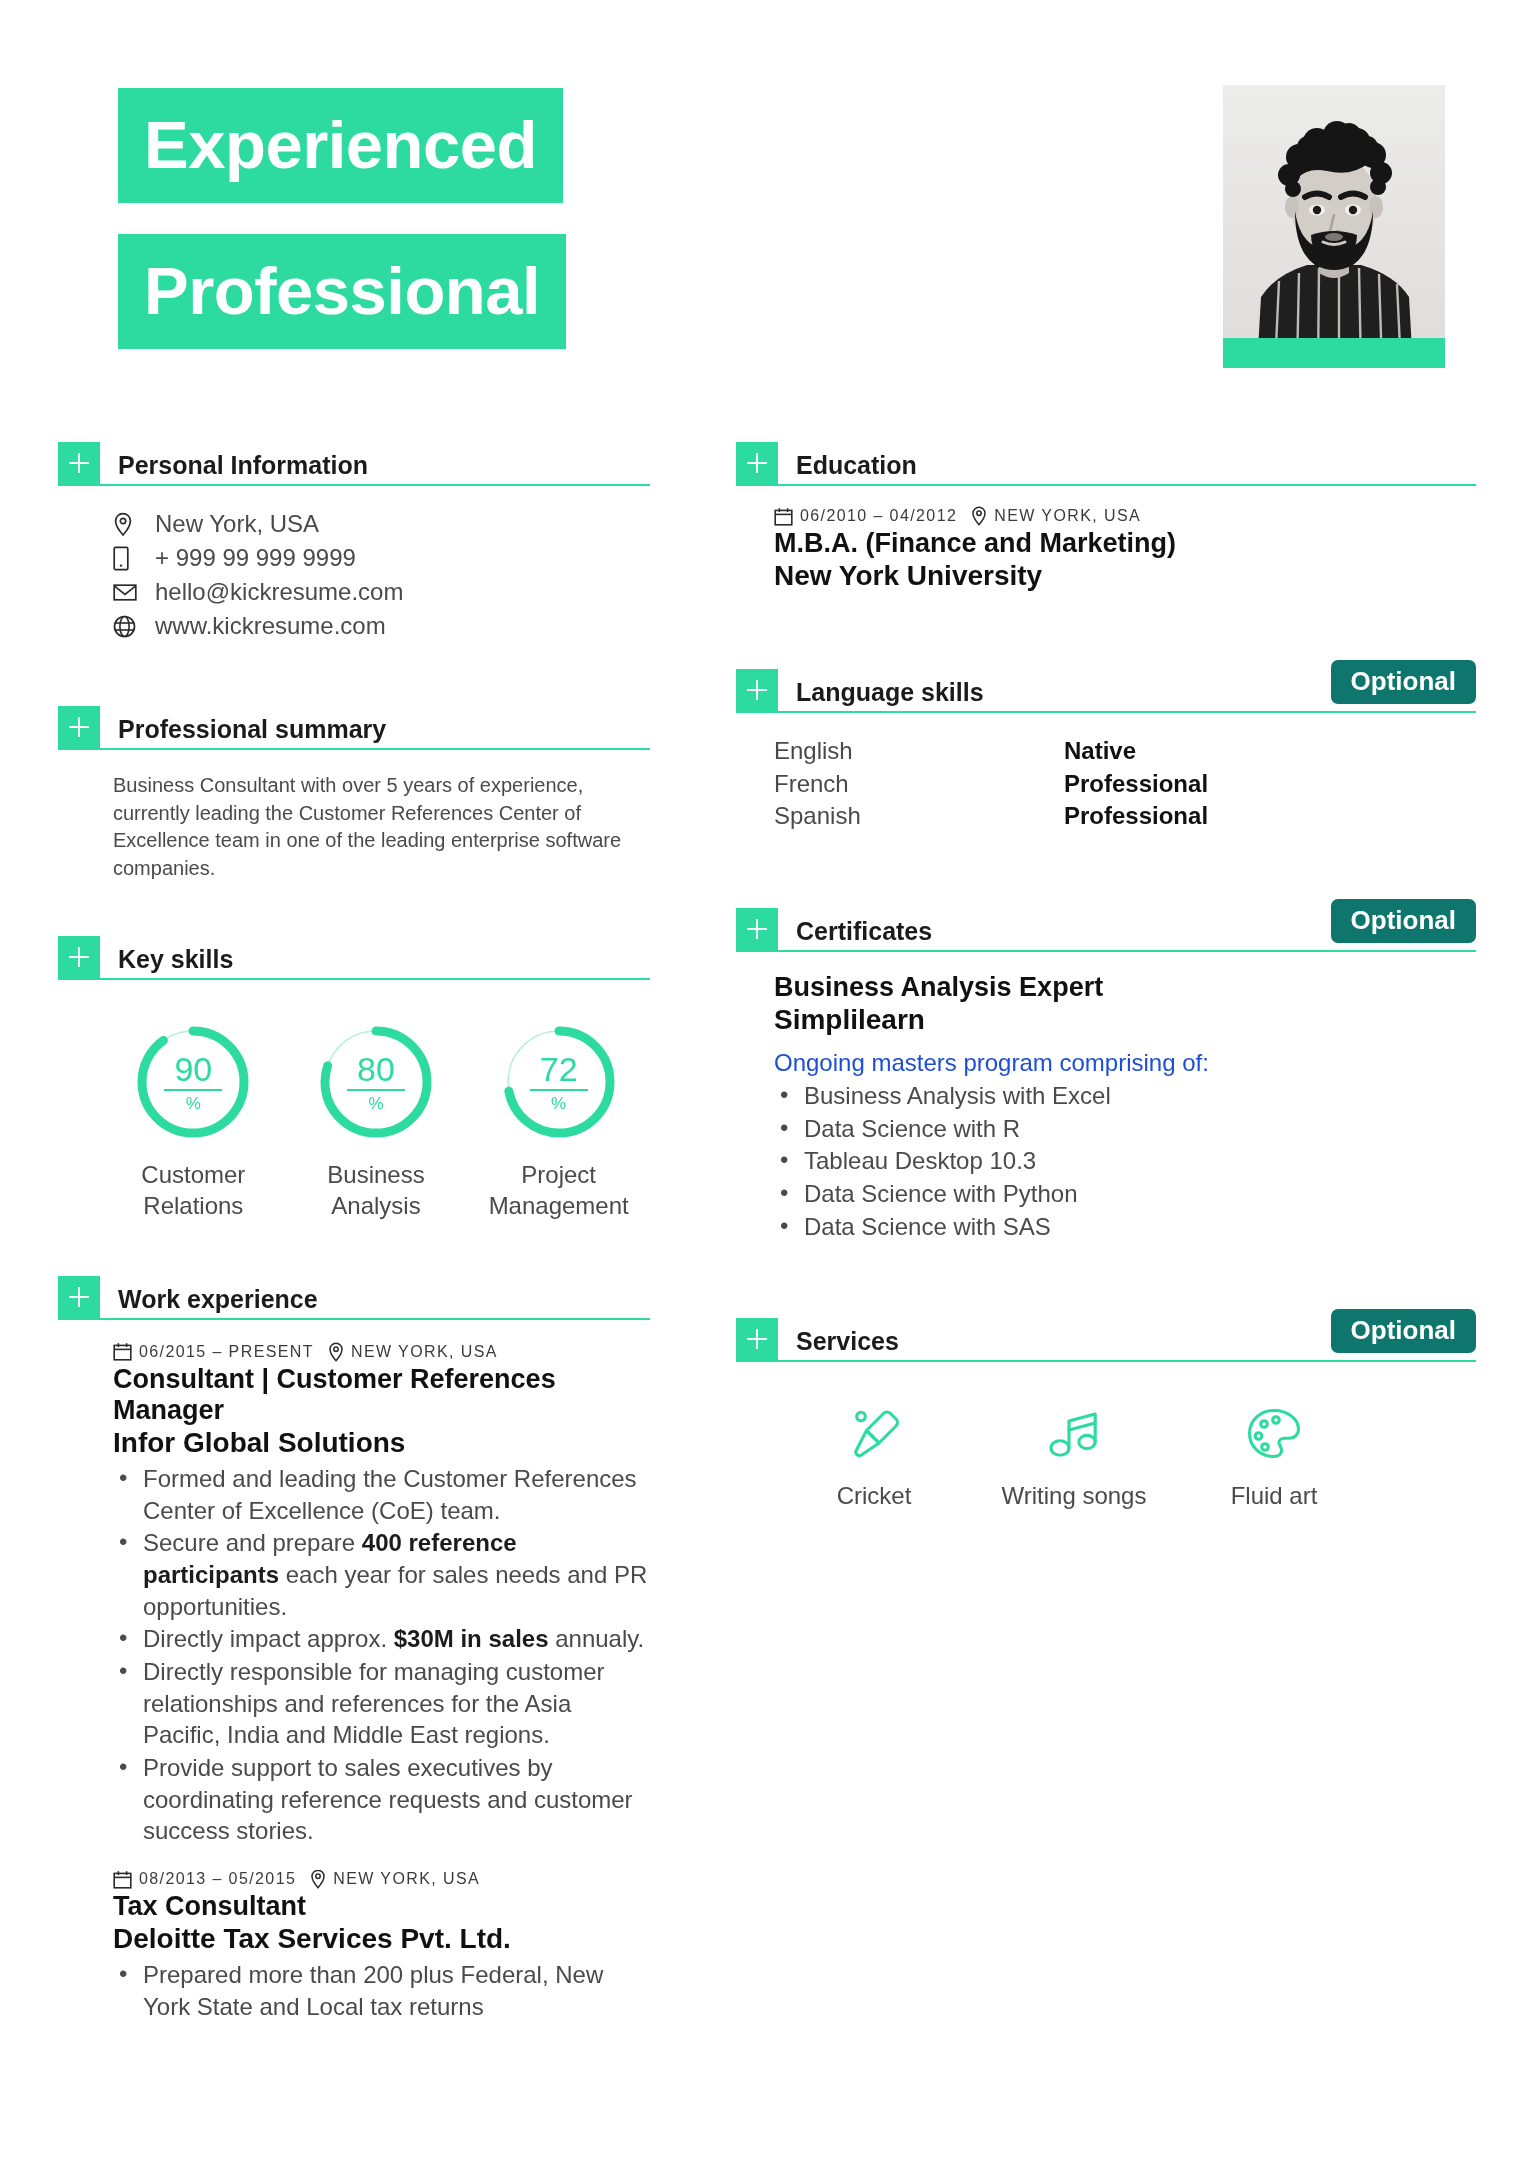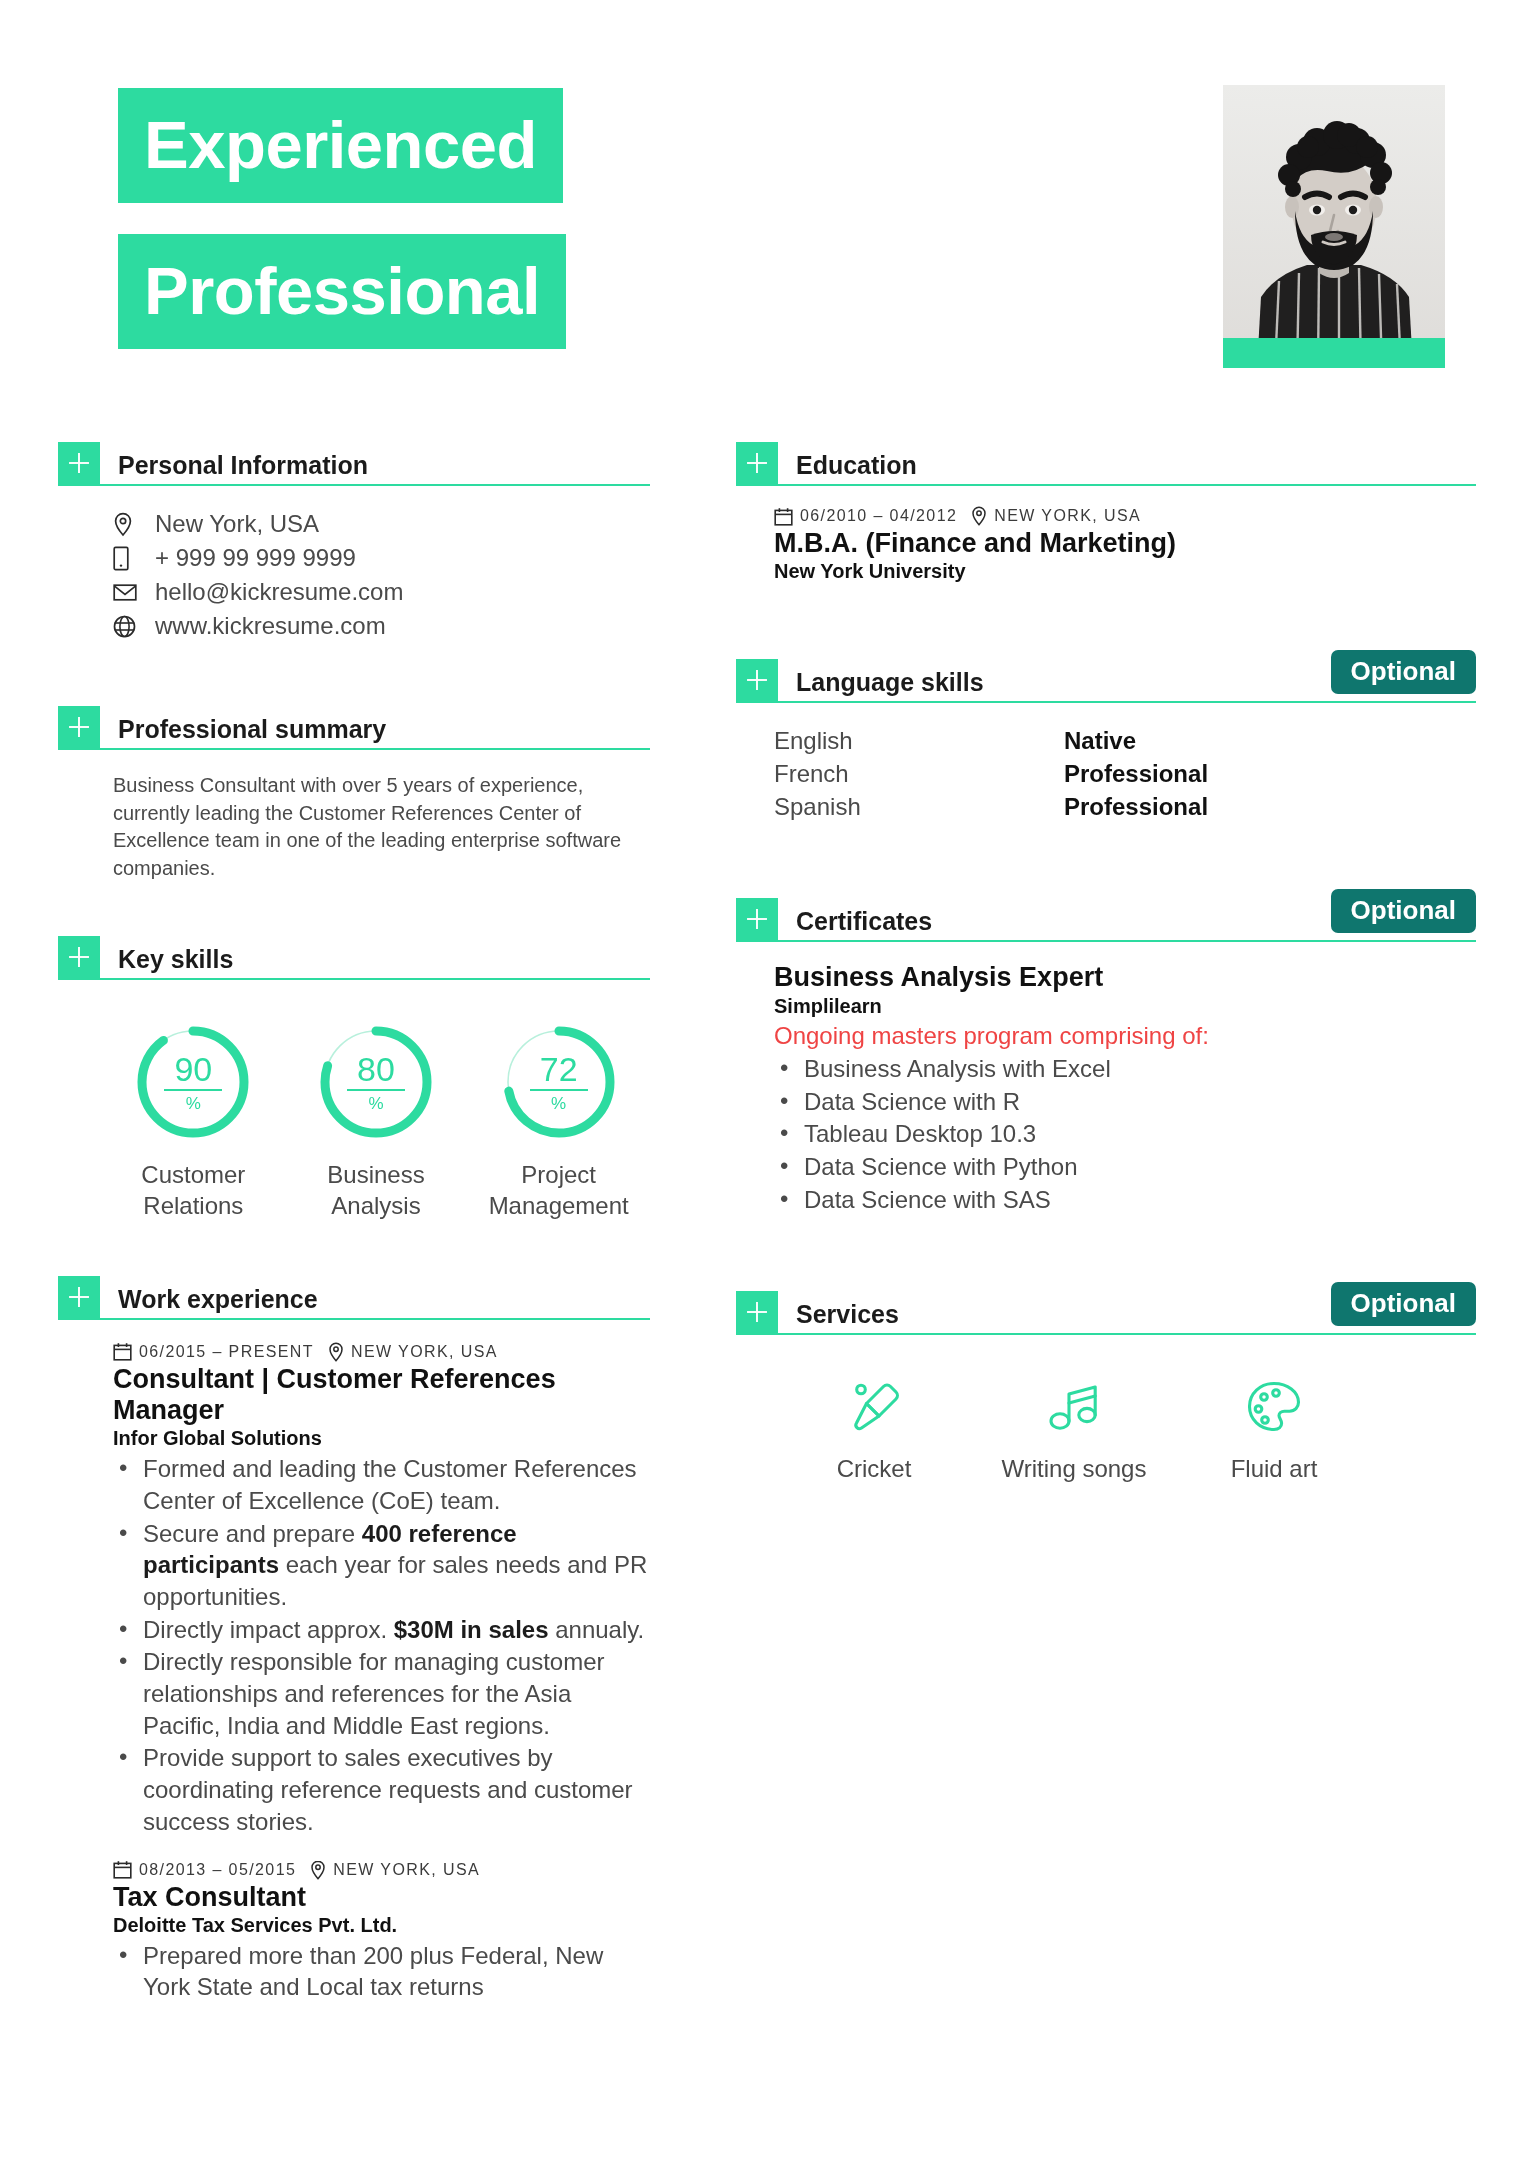--- a/index.html
+++ b/index.html
@@ -251,21 +251,21 @@
   .meta-pin { margin-left: 14px; display: flex; align-items: center; flex: none; }
 
   .entry-title {
     font-size: 27px;
     font-weight: bold;
     color: #111111;
     line-height: 1.16;
   }
 
   .entry-org {
-    font-size: 20px;
+    font-size: 28px;
     font-weight: bold;
     color: #111111;
     line-height: 1.2;
   }
 
   .bullets { list-style: none; margin-top: 3px; }
 
   .bullets li {
     position: relative;
     font-size: 24px;
@@ -281,23 +281,23 @@
     left: 6px;
     top: -1px;
     font-size: 24px;
     color: #4a4a4a;
   }
 
   .bullets b { color: #1c1c1c; font-weight: bold; }
 
   .cert-intro {
     font-size: 24px;
-    color: #ef4444;
+    color: #1d4ed8;
     line-height: 1.3;
-    margin-top: 2px;
+    margin-top: 10px;
   }
 
   .cert-bullets { margin-top: 2px; }
 
   
   .lang-list { margin-top: 22px; margin-left: 38px; }
 
   .lang-row {
     display: flex;
     font-size: 24px;

